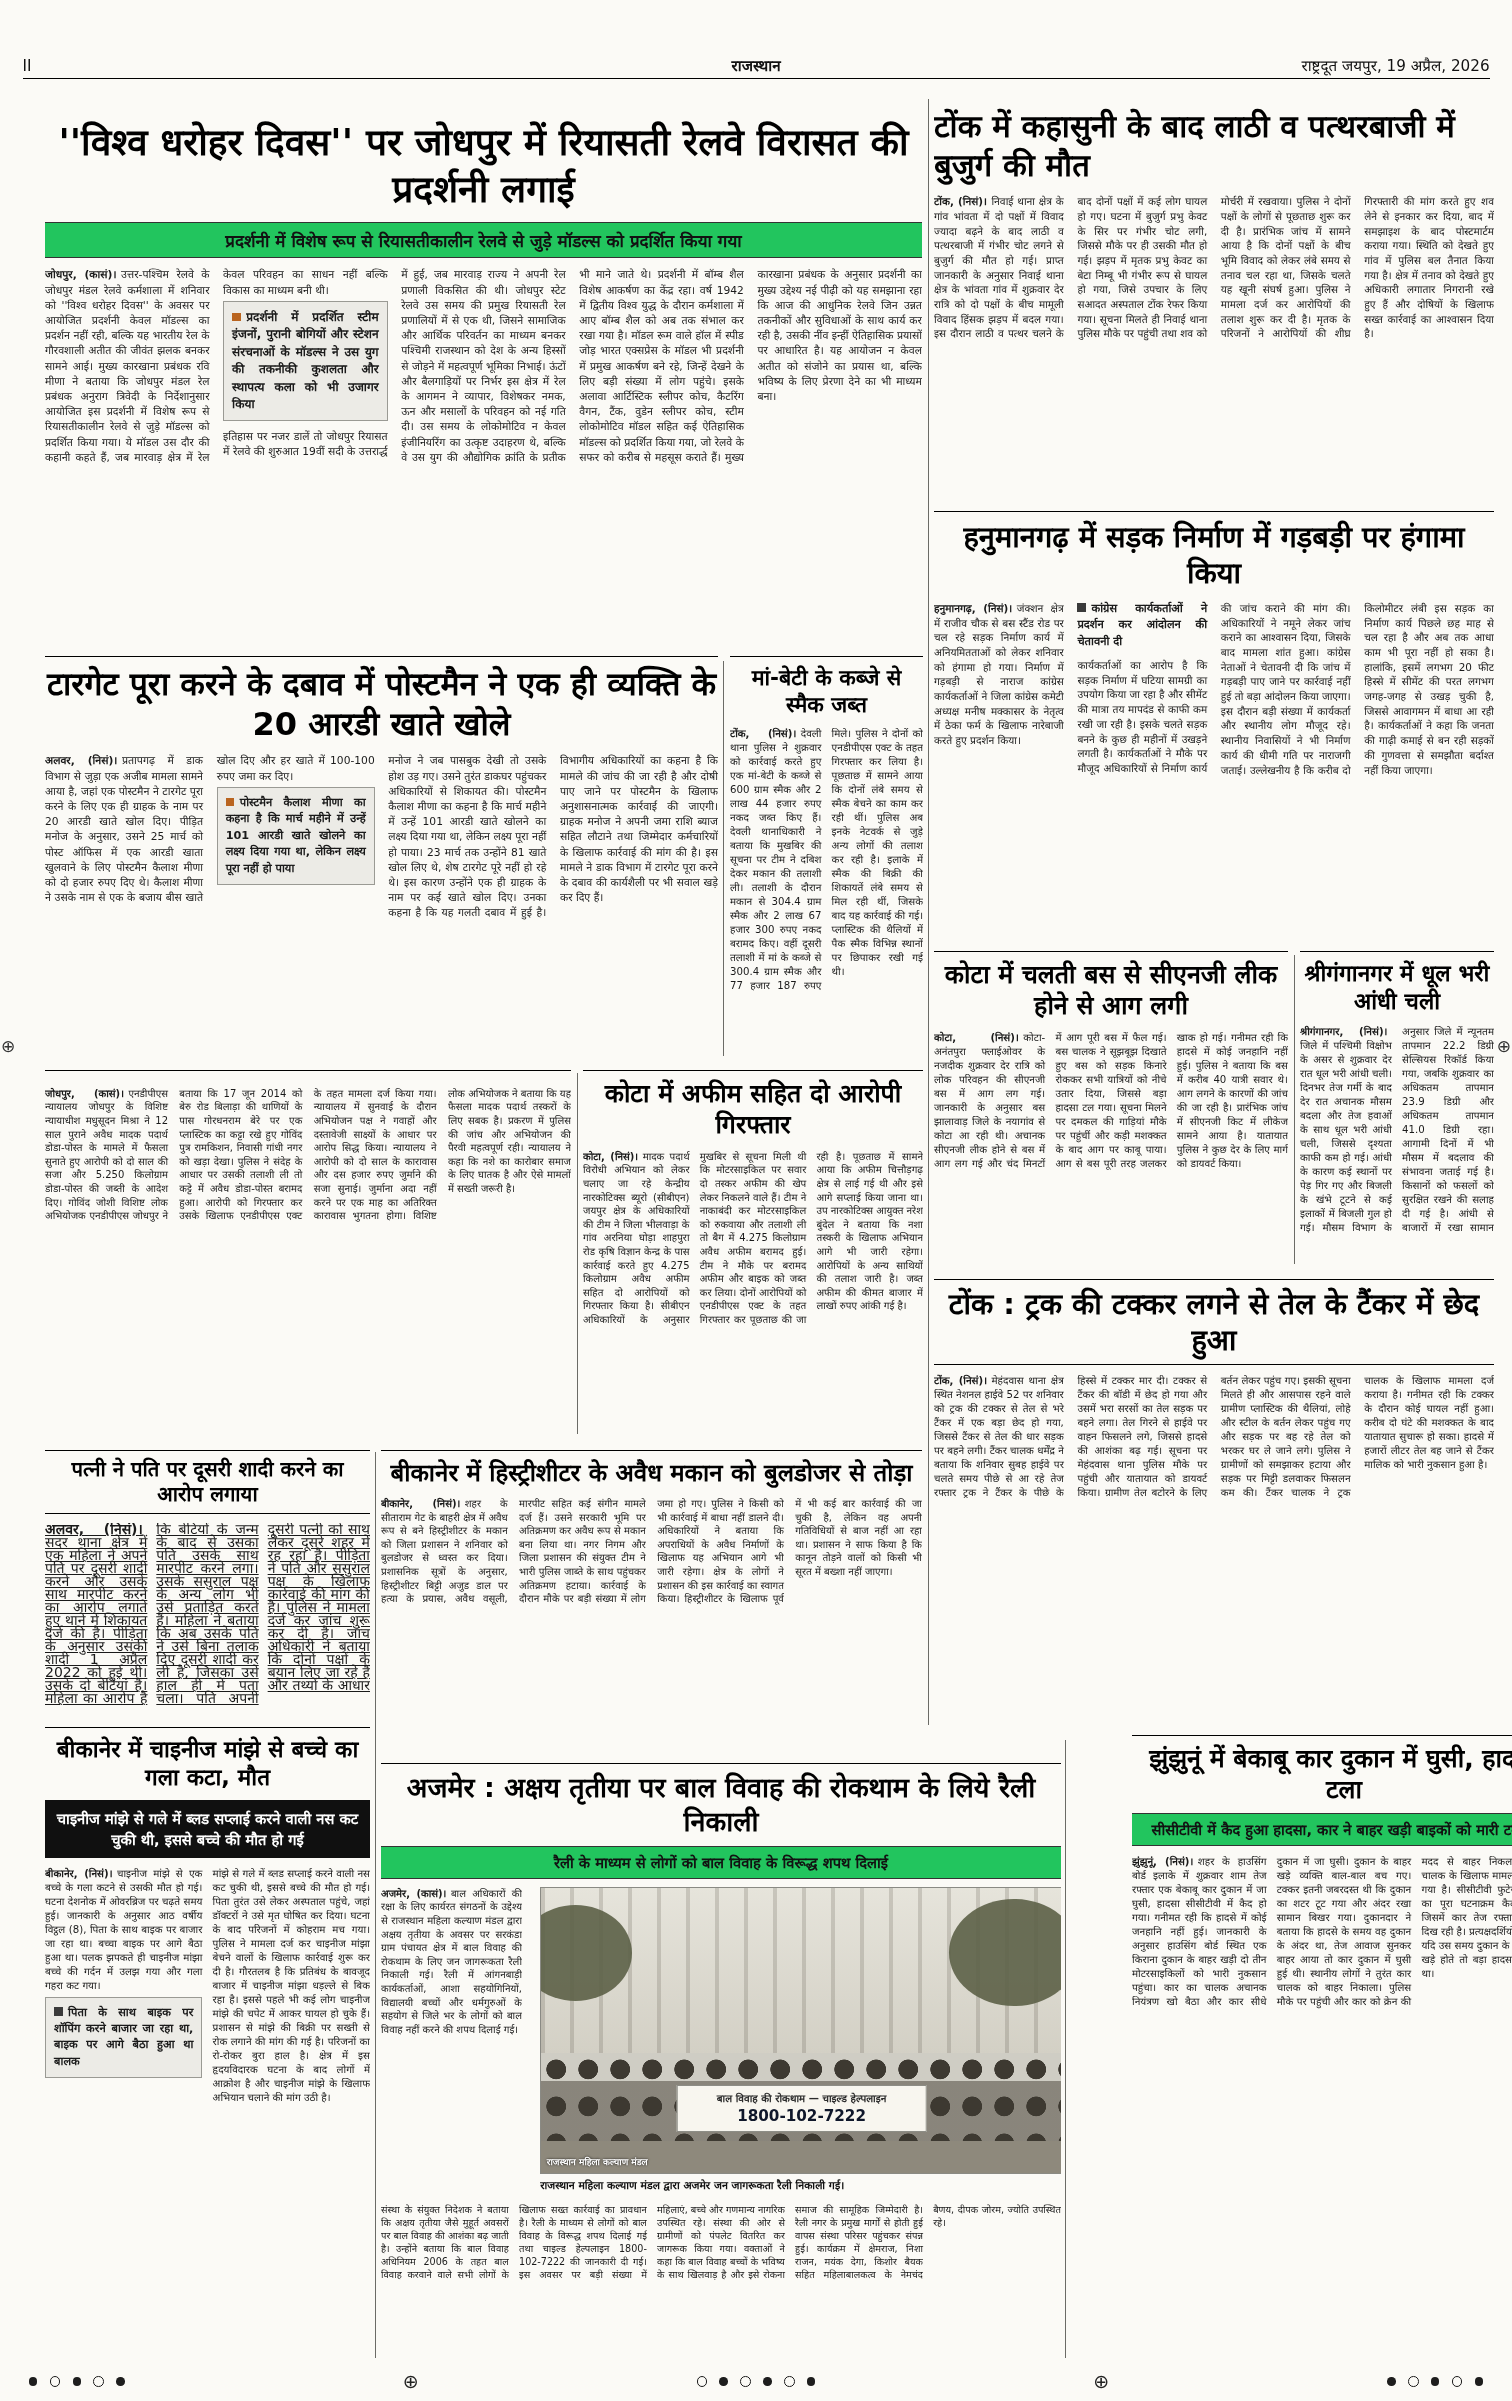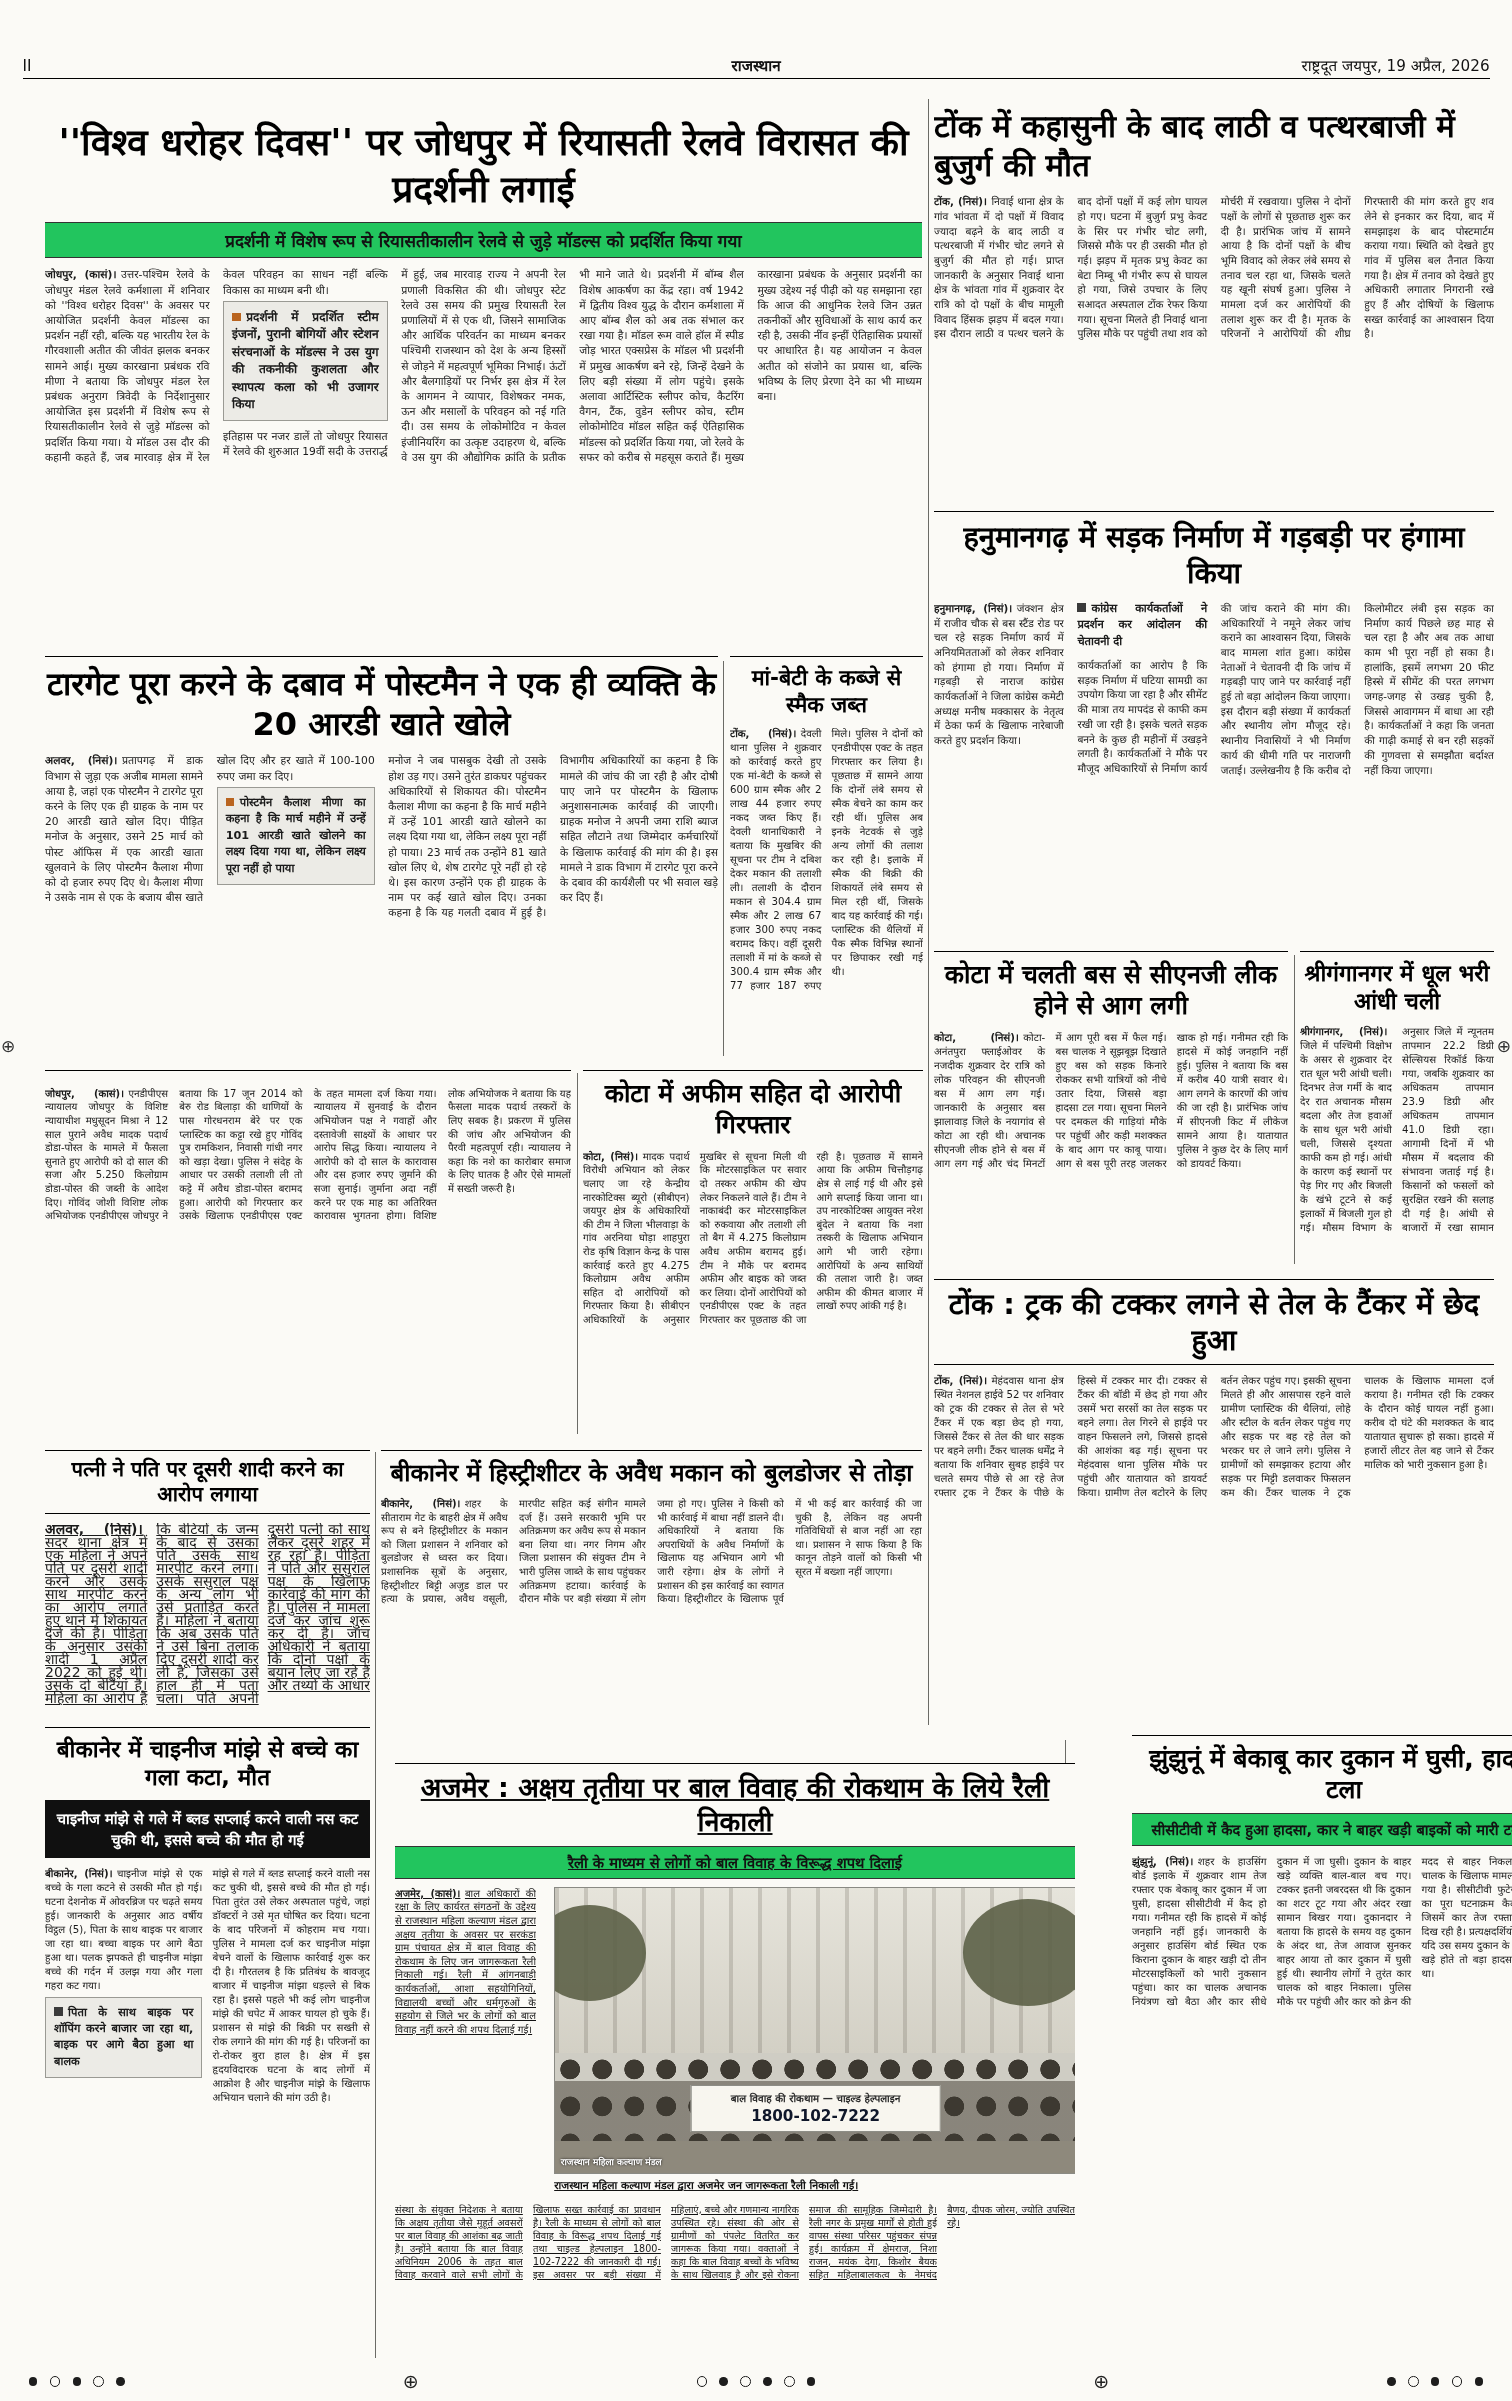--- a/index.html
+++ b/index.html
@@ -164,27 +164,27 @@
   <div class="hl" style="font-size:24px;">बीकानेर में हिस्ट्रीशीटर के अवैध मकान को बुलडोजर से तोड़ा</div>
   <div class="body" style="column-count:4;column-gap:11.3px;height:215px;font-size:10px;line-height:13.6px;">
     <span class="dateline">बीकानेर, (निसं)।</span><span>शहर के सीताराम गेट के बाहरी क्षेत्र में अवैध रूप से बने हिस्ट्रीशीटर के मकान को जिला प्रशासन ने शनिवार को बुलडोजर से ध्वस्त कर दिया। प्रशासनिक सूत्रों के अनुसार, हिस्ट्रीशीटर बिट्टी अजुड डाल पर हत्या के प्रयास, अवैध वसूली, मारपीट सहित कई संगीन मामले दर्ज हैं। उसने सरकारी भूमि पर अतिक्रमण कर अवैध रूप से मकान बना लिया था। नगर निगम और जिला प्रशासन की संयुक्त टीम ने भारी पुलिस जाब्ते के साथ पहुंचकर अतिक्रमण हटाया। कार्रवाई के दौरान मौके पर बड़ी संख्या में लोग जमा हो गए। पुलिस ने किसी को भी कार्रवाई में बाधा नहीं डालने दी। अधिकारियों ने बताया कि अपराधियों के अवैध निर्माणों के खिलाफ यह अभियान आगे भी जारी रहेगा। क्षेत्र के लोगों ने प्रशासन की इस कार्रवाई का स्वागत किया। हिस्ट्रीशीटर के खिलाफ पूर्व में भी कई बार कार्रवाई की जा चुकी है, लेकिन वह अपनी गतिविधियों से बाज नहीं आ रहा था। प्रशासन ने साफ किया है कि कानून तोड़ने वालों को किसी भी सूरत में बख्शा नहीं जाएगा।</span>
   </div>
 </div>
 
 <div class="article rule-top" style="left:45px;top:1727px;width:325px;height:634px;">
   <div class="hl" style="font-size:22.6px;">बीकानेर में चाइनीज मांझे से बच्चे का गला कटा, मौत</div>
   <div class="blackbar" style="font-size:14.7px;">चाइनीज मांझे से गले में ब्लड सप्लाई करने वाली नस कट चुकी थी, इससे बच्चे की मौत हो गई</div>
   <div class="body" style="column-count:2;column-gap:10.2px;height:452px;font-size:10.2px;line-height:14px;">
-    <span class="dateline">बीकानेर, (निसं)।</span><span>चाइनीज मांझे से एक बच्चे के गला कटने से उसकी मौत हो गई। घटना देशनोक में ओवरब्रिज पर चढ़ते समय हुई। जानकारी के अनुसार आठ वर्षीय विट्ठल (5), पिता के साथ बाइक पर बाजार जा रहा था। बच्चा बाइक पर आगे बैठा हुआ था। पलक झपकते ही चाइनीज मांझा बच्चे की गर्दन में उलझ गया और गला गहरा कट गया।</span>
+    <span class="dateline">बीकानेर, (निसं)।</span><span>चाइनीज मांझे से एक बच्चे के गला कटने से उसकी मौत हो गई। घटना देशनोक में ओवरब्रिज पर चढ़ते समय हुई। जानकारी के अनुसार आठ वर्षीय विट्ठल (8), पिता के साथ बाइक पर बाजार जा रहा था। बच्चा बाइक पर आगे बैठा हुआ था। पलक झपकते ही चाइनीज मांझा बच्चे की गर्दन में उलझ गया और गला गहरा कट गया।</span>
     <div class="gbox" style="font-size:11.3px;"><span class="sq dark"></span><span>पिता के साथ बाइक पर शॉपिंग करने बाजार जा रहा था, बाइक पर आगे बैठा हुआ था बालक</span></div>
     <span>मांझे से गले में ब्लड सप्लाई करने वाली नस कट चुकी थी, इससे बच्चे की मौत हो गई। पिता तुरंत उसे लेकर अस्पताल पहुंचे, जहां डॉक्टरों ने उसे मृत घोषित कर दिया। घटना के बाद परिजनों में कोहराम मच गया। पुलिस ने मामला दर्ज कर चाइनीज मांझा बेचने वालों के खिलाफ कार्रवाई शुरू कर दी है। गौरतलब है कि प्रतिबंध के बावजूद बाजार में चाइनीज मांझा धड़ल्ले से बिक रहा है। इससे पहले भी कई लोग चाइनीज मांझे की चपेट में आकर घायल हो चुके हैं। प्रशासन से मांझे की बिक्री पर सख्ती से रोक लगाने की मांग की गई है। परिजनों का रो-रोकर बुरा हाल है। क्षेत्र में इस हृदयविदारक घटना के बाद लोगों में आक्रोश है और चाइनीज मांझे के खिलाफ अभियान चलाने की मांग उठी है।</span>
   </div>
 </div>
 
-<div class="article rule-top" style="left:395px;top:1763px;width:680px;height:599px;text-decoration:underline;">
+<div class="article rule-top" style="left:381px;top:1763px;width:680px;height:599px;">
   <div class="hl" style="font-size:27px;">अजमेर : अक्षय तृतीया पर बाल विवाह की रोकथाम के लिये रैली निकाली</div>
   <div class="subbar" style="font-size:14.7px;margin-top:6.8px;">रैली के माध्यम से लोगों को बाल विवाह के विरूद्ध शपथ दिलाई</div>
   <div style="display:flex;margin-top:8px;gap:10.2px;">
     <div class="body" style="width:141px;height:305px;font-size:10px;line-height:13.6px;margin-top:0;flex:none;">
       <span class="dateline">अजमेर, (कासं)।</span><span>बाल अधिकारों की रक्षा के लिए कार्यरत संगठनों के उद्देश्य से राजस्थान महिला कल्याण मंडल द्वारा अक्षय तृतीया के अवसर पर सरकंडा ग्राम पंचायत क्षेत्र में बाल विवाह की रोकथाम के लिए जन जागरूकता रैली निकाली गई। रैली में आंगनबाड़ी कार्यकर्ताओं, आशा सहयोगिनियों, विद्यालयी बच्चों और धर्मगुरुओं के सहयोग से जिले भर के लोगों को बाल विवाह नहीं करने की शपथ दिलाई गई।</span>
     </div>
     <div style="flex:1;padding-left:8px;">
       <div class="ph" style="width:100%;height:285px;">
         <div class="ph-build"></div>
         <div class="ph-tree" style="left:-22.6px;top:17px;width:113px;height:96px;"></div>

